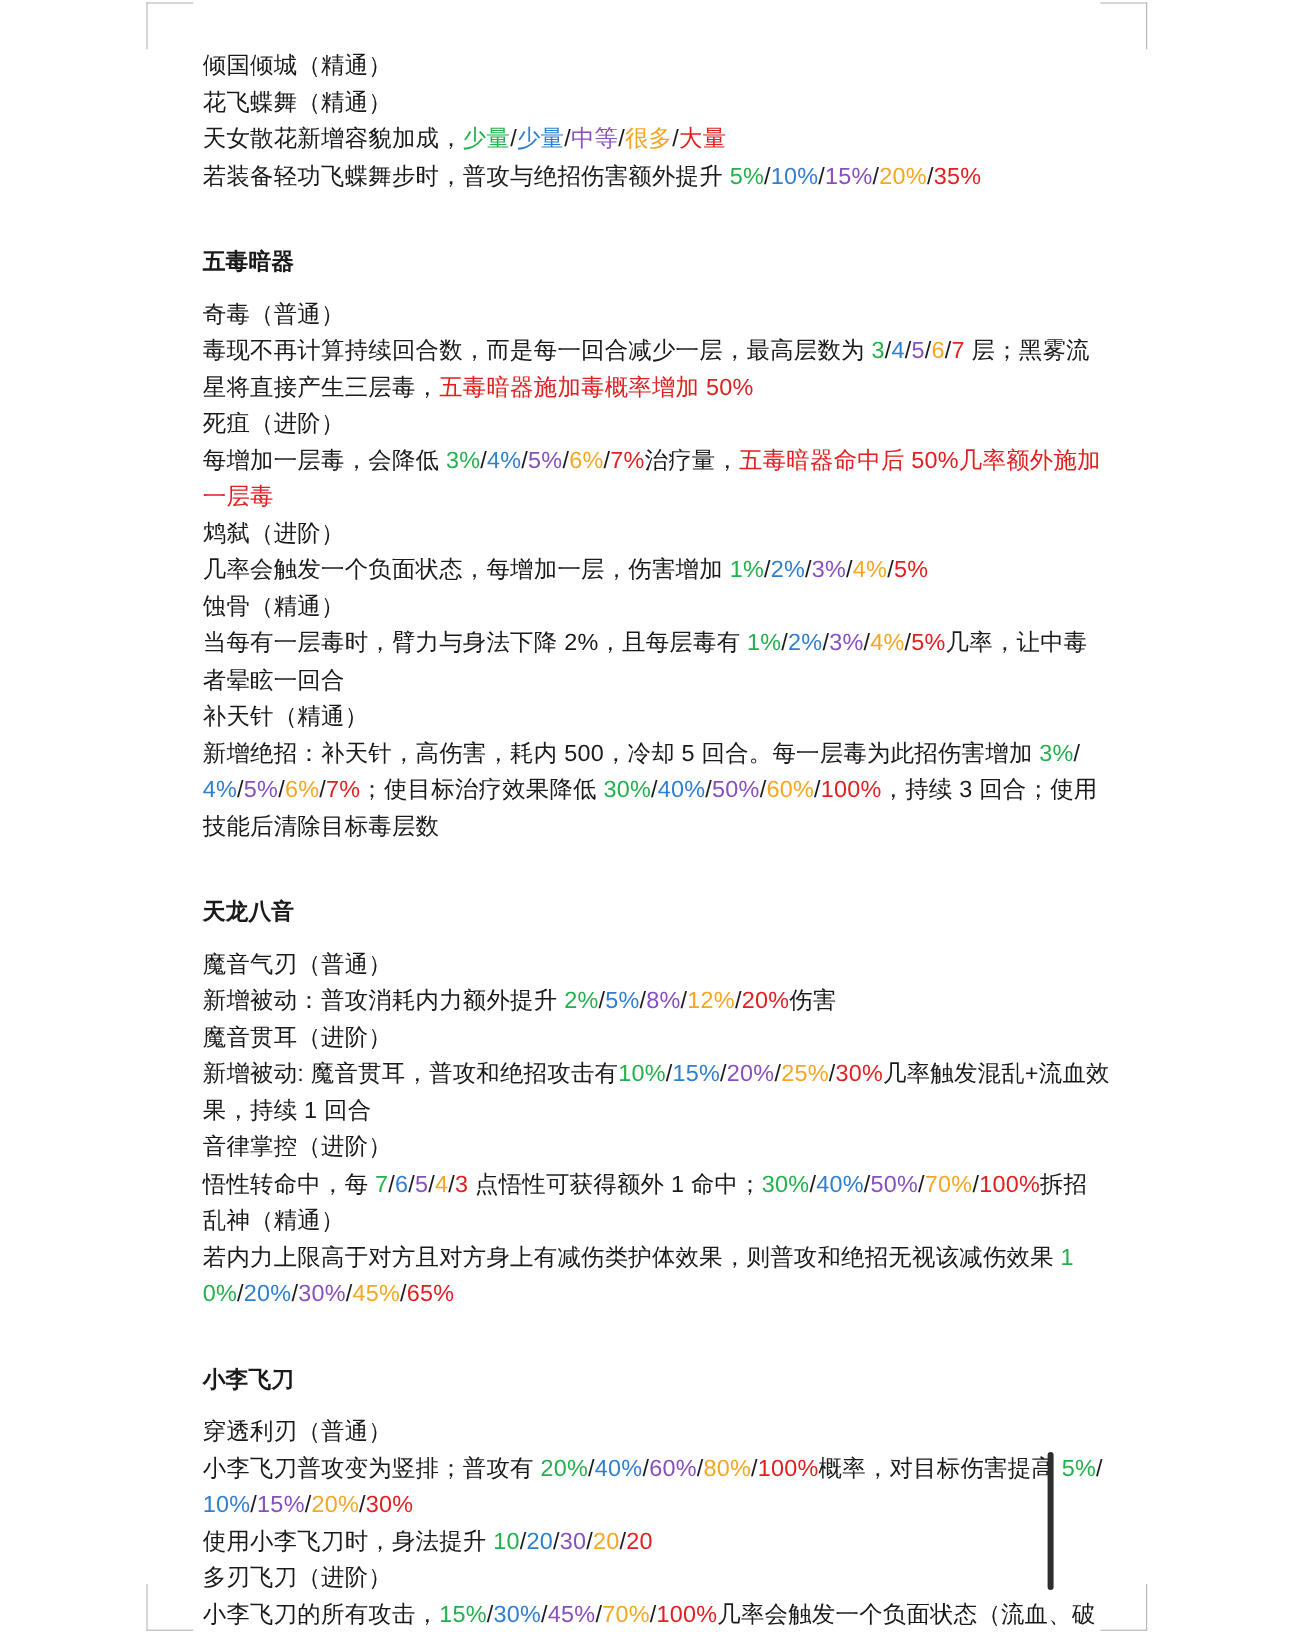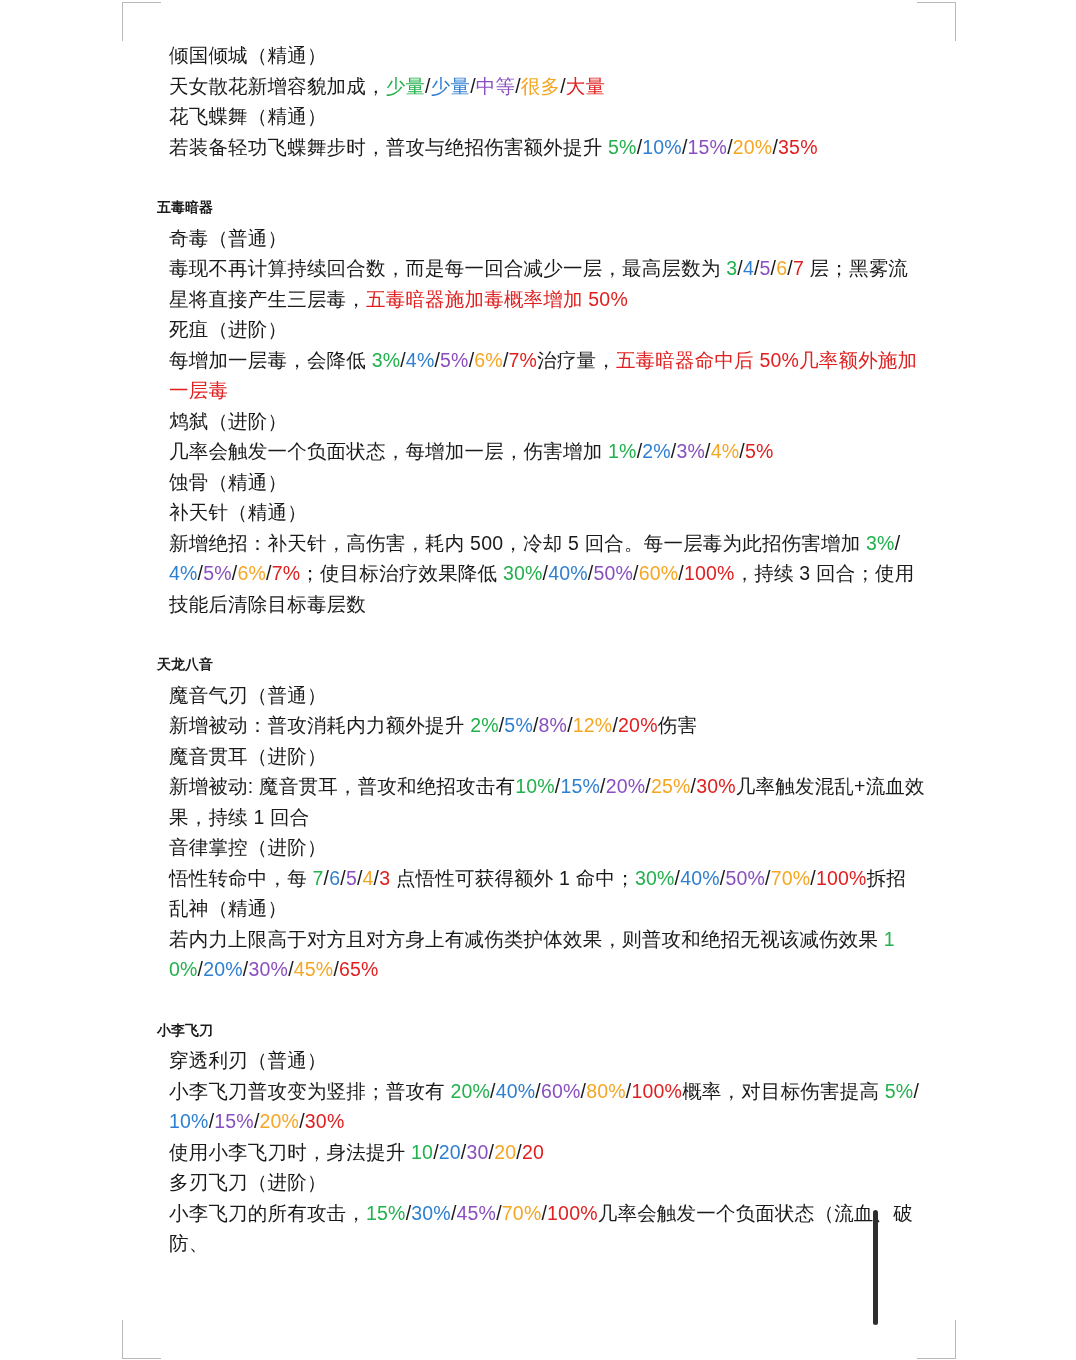--- a/index.html
+++ b/index.html
@@ -54,24 +54,24 @@
 
   .line {
     font-size: 19.5px;
     line-height: 30.5px;
     letter-spacing: 0.2px;
     margin: 0;
     word-break: break-all;
   }
   .indent { text-indent: 0; padding-left: 12px; }
   .sect-title {
-    font-size: 14px;
+    font-size: 19px;
     line-height: 30.5px;
     font-weight: bold;
-    margin: 0;
+    margin: 12px;
     padding-left: 0;
   }
   .gap { height: 30px; }
 
   
   .c1 { color: #22b14c; }   
   .c2 { color: #2f7fd1; }   
   .c3 { color: #8a4fbf; }   
   .c4 { color: #f5a623; }   
   .c5 { color: #e02020; }   
@@ -81,32 +81,33 @@
 <body>
 
 <div class="page">
   <div class="crop tl"></div>
   <div class="crop tr"></div>
   <div class="crop bl"></div>
   <div class="crop br"></div>
 
   <div class="content" id="doc-content">
       <div class="line indent"><span class="sep">倾国倾城（精通）</span></div>
+      <div class="line indent"><span class="sep">花飞蝶舞（精通）</span></div>
       <div class="line indent"><span class="sep">天女散花新增容貌加成，</span><span class="c1">少量</span><span class="sep">/</span><span class="c2">少量</span><span class="sep">/</span><span class="c3">中等</span><span class="sep">/</span><span class="c4">很多</span><span class="sep">/</span><span class="c5">大量</span></div>
-      <div class="line indent"><span class="sep">花飞蝶舞（精通）</span></div>
       <div class="line indent"><span class="sep">若装备轻功飞蝶舞步时，普攻与绝招伤害额外提升 </span><span class="c1">5%</span><span class="sep">/</span><span class="c2">10%</span><span class="sep">/</span><span class="c3">15%</span><span class="sep">/</span><span class="c4">20%</span><span class="sep">/</span><span class="c5">35%</span></div>
       <div class="gap"></div>
       <div class="sect-title">五毒暗器</div>
       <div class="line indent"><span class="sep">奇毒（普通）</span></div>
       <div class="line indent"><span class="sep">毒现不再计算持续回合数，而是每一回合减少一层，最高层数为 </span><span class="c1">3</span><span class="sep">/</span><span class="c2">4</span><span class="sep">/</span><span class="c3">5</span><span class="sep">/</span><span class="c4">6</span><span class="sep">/</span><span class="c5">7</span><span class="sep"> 层；黑雾流星将直接产生三层毒，</span><span class="c5">五毒暗器施加毒概率增加 50%</span></div>
       <div class="line indent"><span class="sep">死疽（进阶）</span></div>
       <div class="line indent"><span class="sep">每增加一层毒，会降低 </span><span class="c1">3%</span><span class="sep">/</span><span class="c2">4%</span><span class="sep">/</span><span class="c3">5%</span><span class="sep">/</span><span class="c4">6%</span><span class="sep">/</span><span class="c5">7%</span><span class="sep">治疗量，</span><span class="c5">五毒暗器命中后 50%几率额外施加一层毒</span></div>
       <div class="line indent"><span class="sep">鸩弑（进阶）</span></div>
       <div class="line indent"><span class="sep">几率会触发一个负面状态，每增加一层，伤害增加 </span><span class="c1">1%</span><span class="sep">/</span><span class="c2">2%</span><span class="sep">/</span><span class="c3">3%</span><span class="sep">/</span><span class="c4">4%</span><span class="sep">/</span><span class="c5">5%</span></div>
       <div class="line indent"><span class="sep">蚀骨（精通）</span></div>
+      <div class="line indent"><span class="sep">当每有一层毒时，臂力与身法下降 2%，且每层毒有 </span><span class="c1">1%</span><span class="sep">/</span><span class="c2">2%</span><span class="sep">/</span><span class="c3">3%</span><span class="sep">/</span><span class="c4">4%</span><span class="sep">/</span><span class="c5">5%</span><span class="sep">几率，让中毒者晕眩一回合</span></div>
       <div class="line indent"><span class="sep">补天针（精通）</span></div>
       <div class="line indent"><span class="sep">新增绝招：补天针，高伤害，耗内 500，冷却 5 回合。每一层毒为此招伤害增加 </span><span class="c1">3%</span><span class="sep">/</span><span class="c2">4%</span><span class="sep">/</span><span class="c3">5%</span><span class="sep">/</span><span class="c4">6%</span><span class="sep">/</span><span class="c5">7%</span><span class="sep">；使目标治疗效果降低 </span><span class="c1">30%</span><span class="sep">/</span><span class="c2">40%</span><span class="sep">/</span><span class="c3">50%</span><span class="sep">/</span><span class="c4">60%</span><span class="sep">/</span><span class="c5">100%</span><span class="sep">，持续 3 回合；使用技能后清除目标毒层数</span></div>
       <div class="gap"></div>
       <div class="sect-title">天龙八音</div>
       <div class="line indent"><span class="sep">魔音气刃（普通）</span></div>
       <div class="line indent"><span class="sep">新增被动：普攻消耗内力额外提升 </span><span class="c1">2%</span><span class="sep">/</span><span class="c2">5%</span><span class="sep">/</span><span class="c3">8%</span><span class="sep">/</span><span class="c4">12%</span><span class="sep">/</span><span class="c5">20%</span><span class="sep">伤害</span></div>
       <div class="line indent"><span class="sep">魔音贯耳（进阶）</span></div>
       <div class="line indent"><span class="sep">新增被动: 魔音贯耳，普攻和绝招攻击有</span><span class="c1">10%</span><span class="sep">/</span><span class="c2">15%</span><span class="sep">/</span><span class="c3">20%</span><span class="sep">/</span><span class="c4">25%</span><span class="sep">/</span><span class="c5">30%</span><span class="sep">几率触发混乱+流血效果，持续 1 回合</span></div>
       <div class="line indent"><span class="sep">音律掌控（进阶）</span></div>
       <div class="line indent"><span class="sep">悟性转命中，每 </span><span class="c1">7</span><span class="sep">/</span><span class="c2">6</span><span class="sep">/</span><span class="c3">5</span><span class="sep">/</span><span class="c4">4</span><span class="sep">/</span><span class="c5">3</span><span class="sep"> 点悟性可获得额外 1 命中；</span><span class="c1">30%</span><span class="sep">/</span><span class="c2">40%</span><span class="sep">/</span><span class="c3">50%</span><span class="sep">/</span><span class="c4">70%</span><span class="sep">/</span><span class="c5">100%</span><span class="sep">拆招</span></div>

